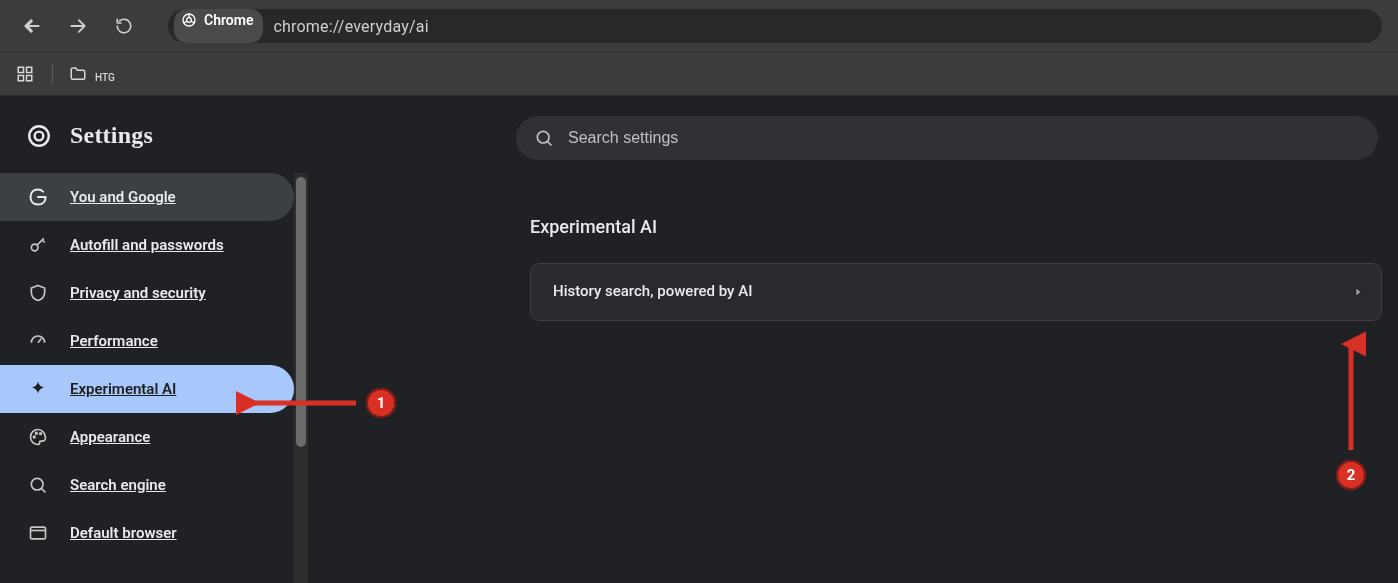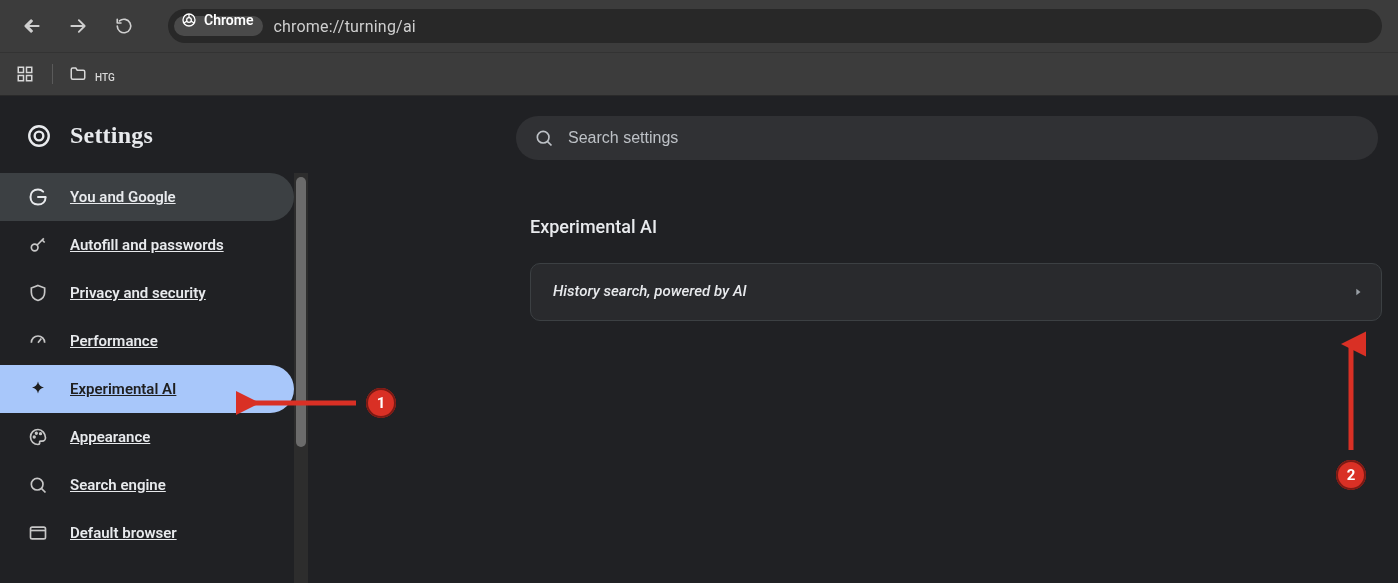--- a/index.html
+++ b/index.html
@@ -36,21 +36,21 @@
     align-items: center;
     padding: 0 6px 0 6px;
     gap: 10px;
     color: #d8d8d8;
     margin-left: 14px;
   }
   .chrome-chip {
     display: flex; align-items: center; gap: 6px;
     background: #4a4a4a;
     color: #fff;
-    height: 20px;
+    height: 34px;
     padding: 0 10px 12px 6px;
     border-radius: 13px;
     font-size: 14px;
     font-weight: 600;
   }
   .chrome-chip .chip-icon {
     width: 18px; height: 18px; display:flex; align-items:center; justify-content:center;
   }
   .url-text { font-size: 16px; letter-spacing: 0.2px; color: #cfcfcf;}
   
@@ -160,21 +160,21 @@
     margin-left: 222px;
     margin-top: 26px;
     width: 852px;
     background: #292a2d;
     border: 1px solid #3c4043;
     border-radius: 10px;
     padding: 18px 54px 20px 22px;
     position: relative;
     cursor: pointer;
   }
-  .card-title { font-size: 15px; color:#e8eaed; font-weight:500;font-style:italic; }
+  .card-title { font-size: 15px; color:#e8eaed; font-weight:500; }
   .card-desc { font-size: 15px; color:#babcbe; margin-top:6px; line-height:1.55; }
   .card-chevron {
     position:absolute; right:18px; top:50%; transform:translateY(-50%);
     color:#9aa0a6;
   }
   
   .anno {
     position: absolute;
     display: flex;
     align-items: center;
@@ -218,21 +218,21 @@
         <svg width="16" height="16" viewBox="0 0 24 24" fill="none" stroke="#fff" stroke-width="2">
             <circle cx="12" cy="12" r="9"></circle>
             <circle cx="12" cy="12" r="3.5"></circle>
             <line x1="12" y1="3" x2="12" y2="8.5"></line>
             <line x1="4.2" y1="16.5" x2="9" y2="13.8"></line>
             <line x1="19.8" y1="16.5" x2="15" y2="13.8"></line>
           </svg>
       </span>
       <span>Chrome</span>
     </div>
-    <span class="url-text">chrome://turning/ai</span>
+    <span class="url-text">chrome://everyday/ai</span>
   </div>
 </div>
 
 <div class="bookbar">
   <span>
     <svg width="18" height="18" viewBox="0 0 24 24" fill="none" stroke="currentColor" stroke-width="2">
         <rect x="3" y="3" width="7" height="7"></rect>
         <rect x="14" y="3" width="7" height="7"></rect>
         <rect x="3" y="14" width="7" height="7"></rect>
         <rect x="14" y="14" width="7" height="7"></rect>

